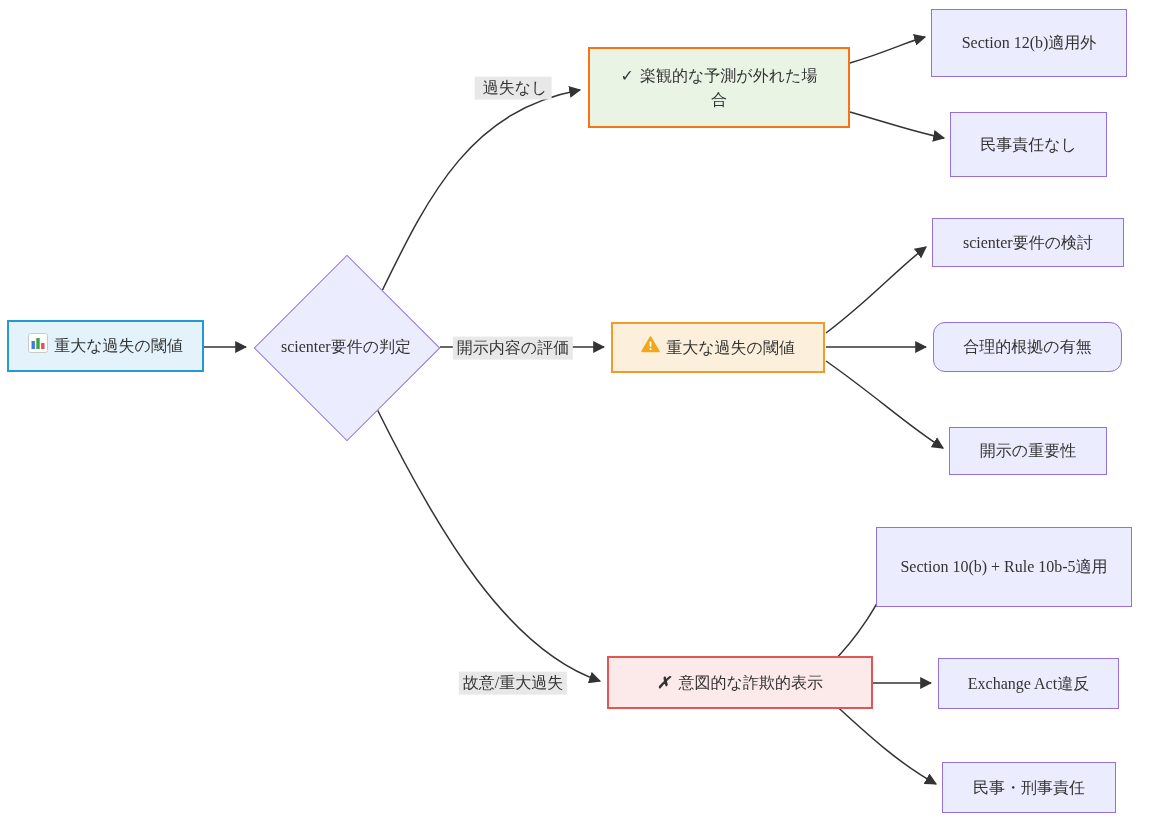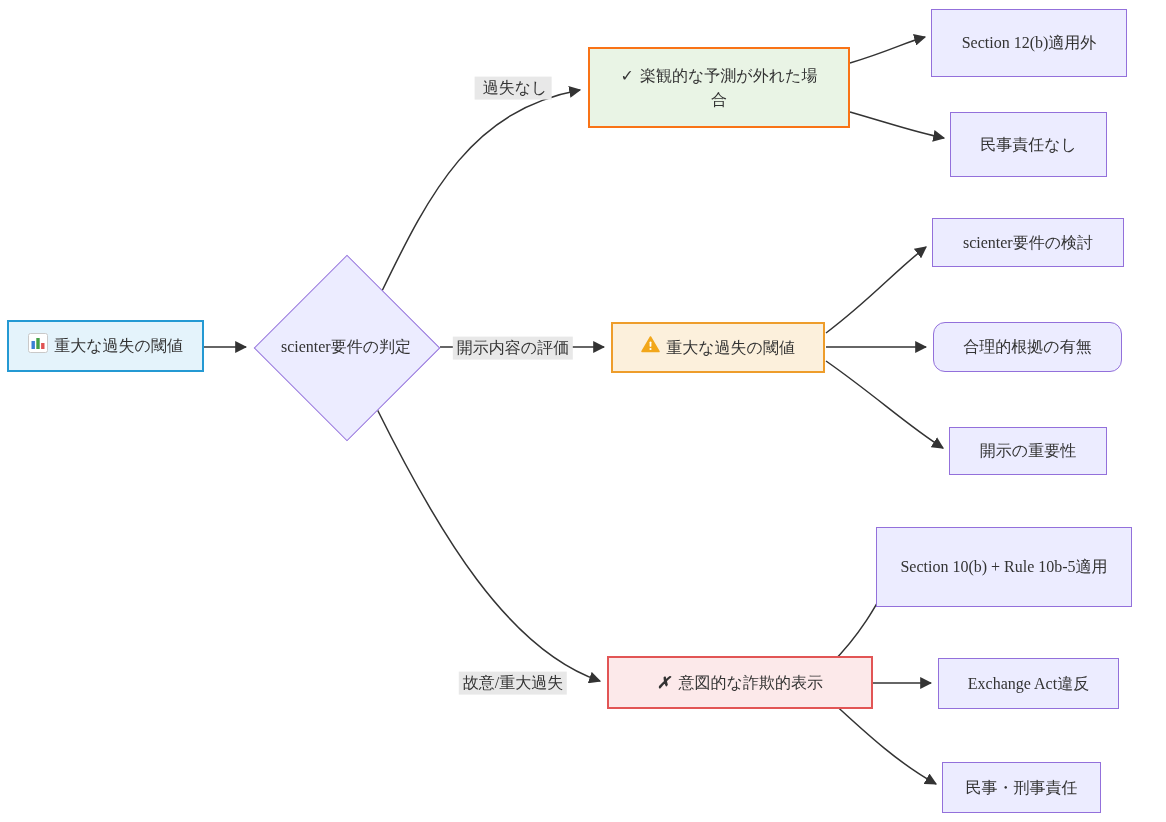--- a/index.html
+++ b/index.html
@@ -50,21 +50,21 @@
   #node-section12b  { left: 931px; top: 9px;   width: 196px; height: 68px; }
   #node-nocivil     { left: 950px; top: 112px; width: 157px; height: 65px; }
   #node-threshold   { left: 611px; top: 322px; width: 214px; height: 51px; }
   #node-scienterrev { left: 932px; top: 218px; width: 192px; height: 49px; }
   #node-basis       { left: 933px; top: 322px; width: 189px; height: 50px; border-radius: 12px; }
   #node-materiality { left: 949px; top: 427px; width: 158px; height: 48px; }
   #node-fraud       { left: 607px; top: 656px; width: 266px; height: 53px; }
   #node-section10b  { left: 876px; top: 527px; width: 256px; height: 80px; }
   #node-section10b .label-wrap { max-width: 218px; }
   #node-exchange    { left: 938px; top: 658px; width: 181px; height: 51px; }
-  #node-liability   { left: 942px; top: 762px; width: 159px; height: 51px; }
+  #node-liability   { left: 942px; top: 762px; width: 174px; height: 51px; }
 
   
   .diamond-box {
     position: absolute;
     left: 254px; top: 255px;
     width: 184px; height: 184px;
   }
   .diamond-shape {
     position: absolute;
     left: 27px; top: 27px;

